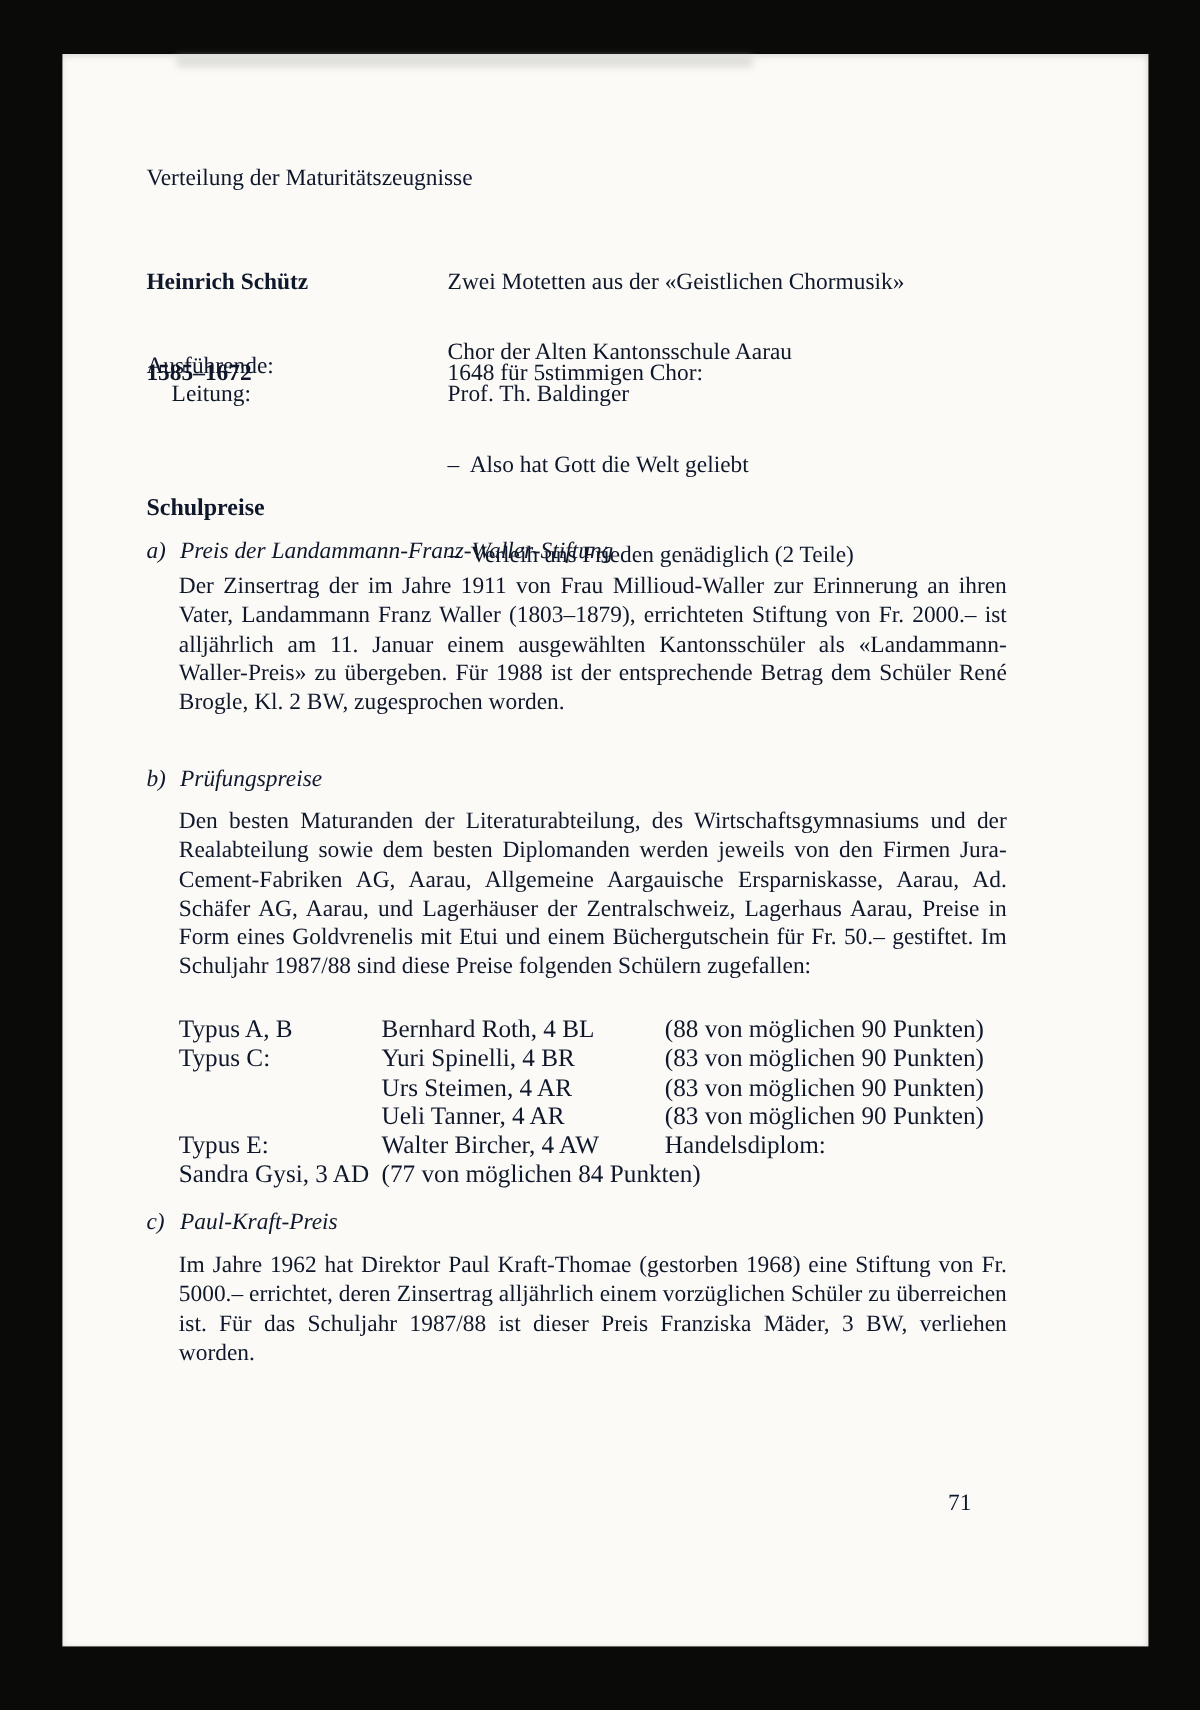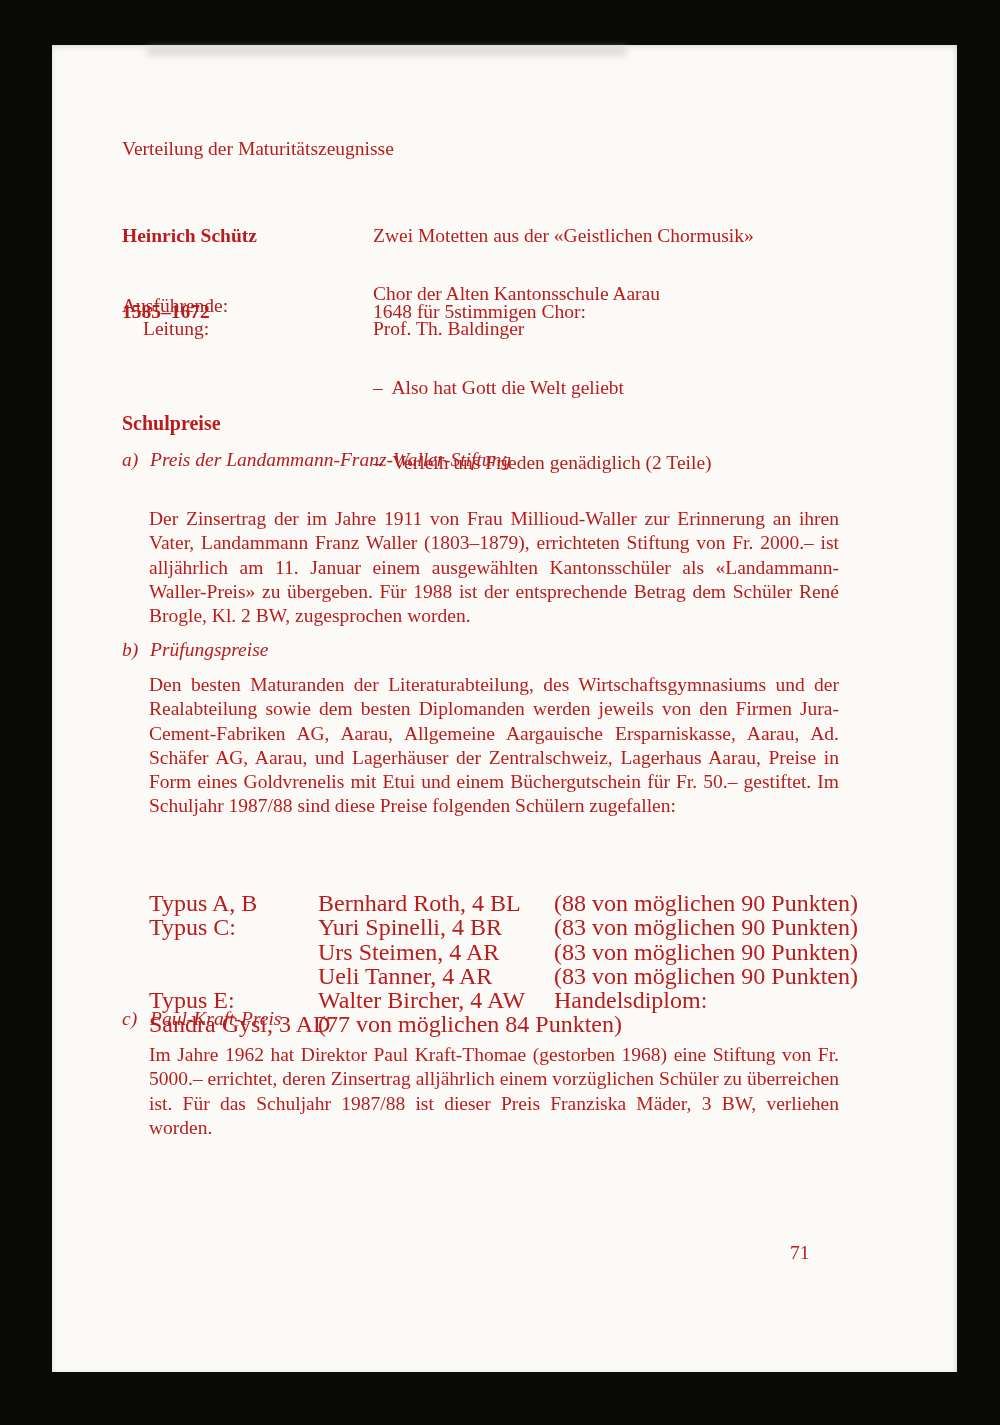--- a/index.html
+++ b/index.html
@@ -20,21 +20,21 @@
     background: #0a0a09;
   }
   .page {
     position: absolute;
     left: 52px;
     top: 45px;
     width: 905px;
     height: 1327px;
     background: #fbfaf7;
     box-shadow: inset 0 2px 6px rgba(0,0,0,0.10), inset -2px 0 4px rgba(0,0,0,0.05);
-    color: #b91c1c;
+    color: #0f172a;
   }
   .scan-shade-top {
     position: absolute;
     left: 95px;
     top: 2px;
     width: 480px;
     height: 9px;
     background: #c7c7c3;
     opacity: 0.55;
     filter: blur(3px);
@@ -75,31 +75,31 @@
 
   .para {
     position: absolute;
     left: 97px;
     width: 690px;
     font-size: 19.5px;
     line-height: 24.3px;
     text-align: justify;
     white-space: normal;
   }
-  .para-a { top: 462px; }
+  .para-a { top: 432px; }
   .para-b { top: 628px; }
   .para-c { top: 998px; }
 
   .prize-table {
     position: absolute;
     left: 97px;
-    top: 846px;
+    top: 800px;
     display: grid;
     grid-template-columns: 169px 236px auto;
-    font-size: 24px;
+    font-size: 21px;
     line-height: 24.3px;
     white-space: pre;
   }
   .prize-table .cell { min-height: 24.3px; }
 
   .page-number {
     left: 738px;
     top: 1196px;
   }
 </style>

